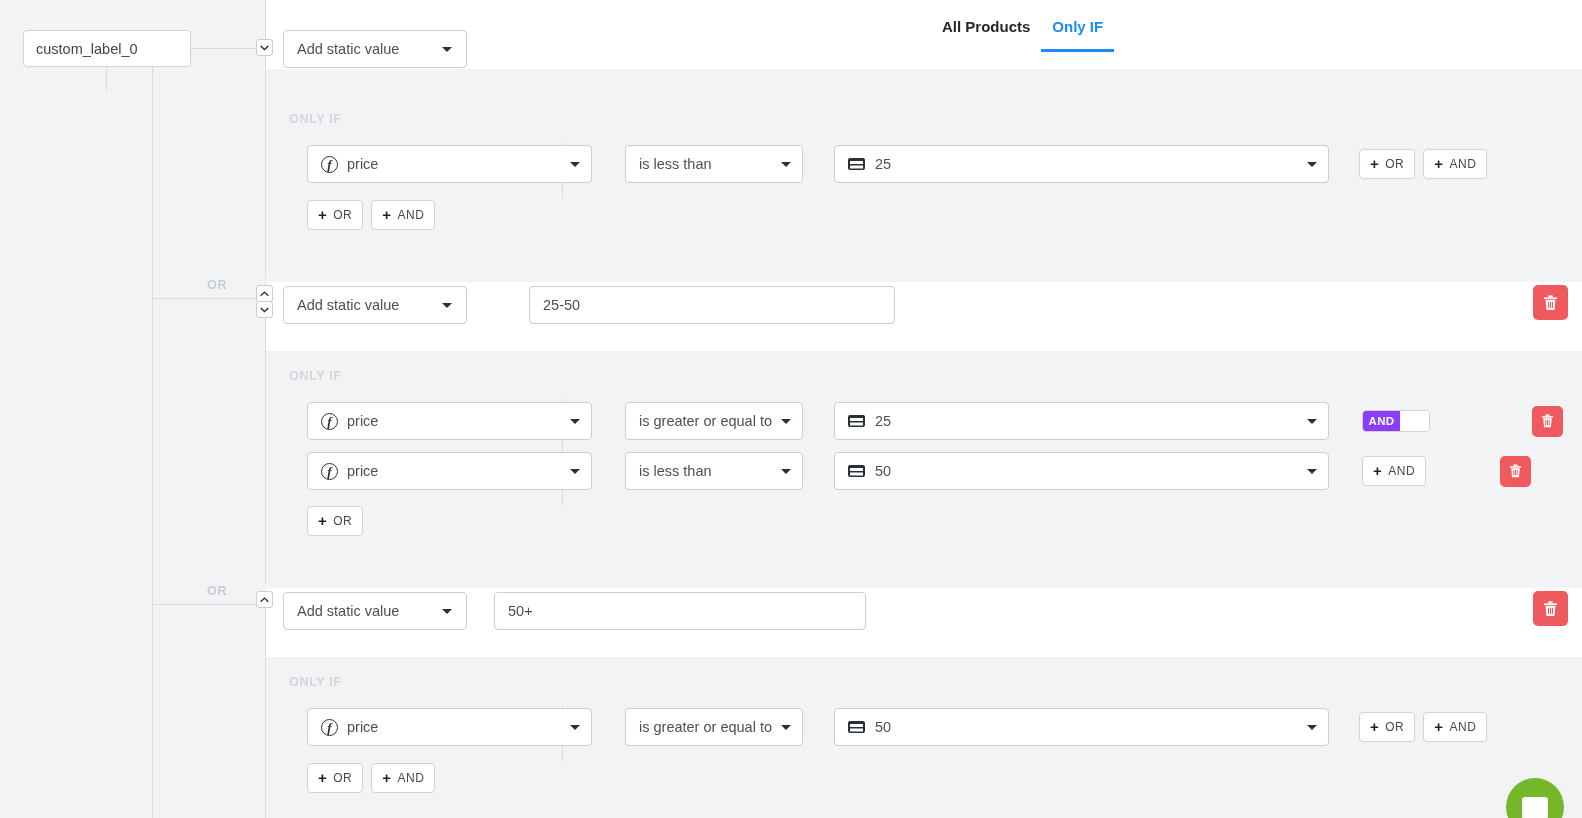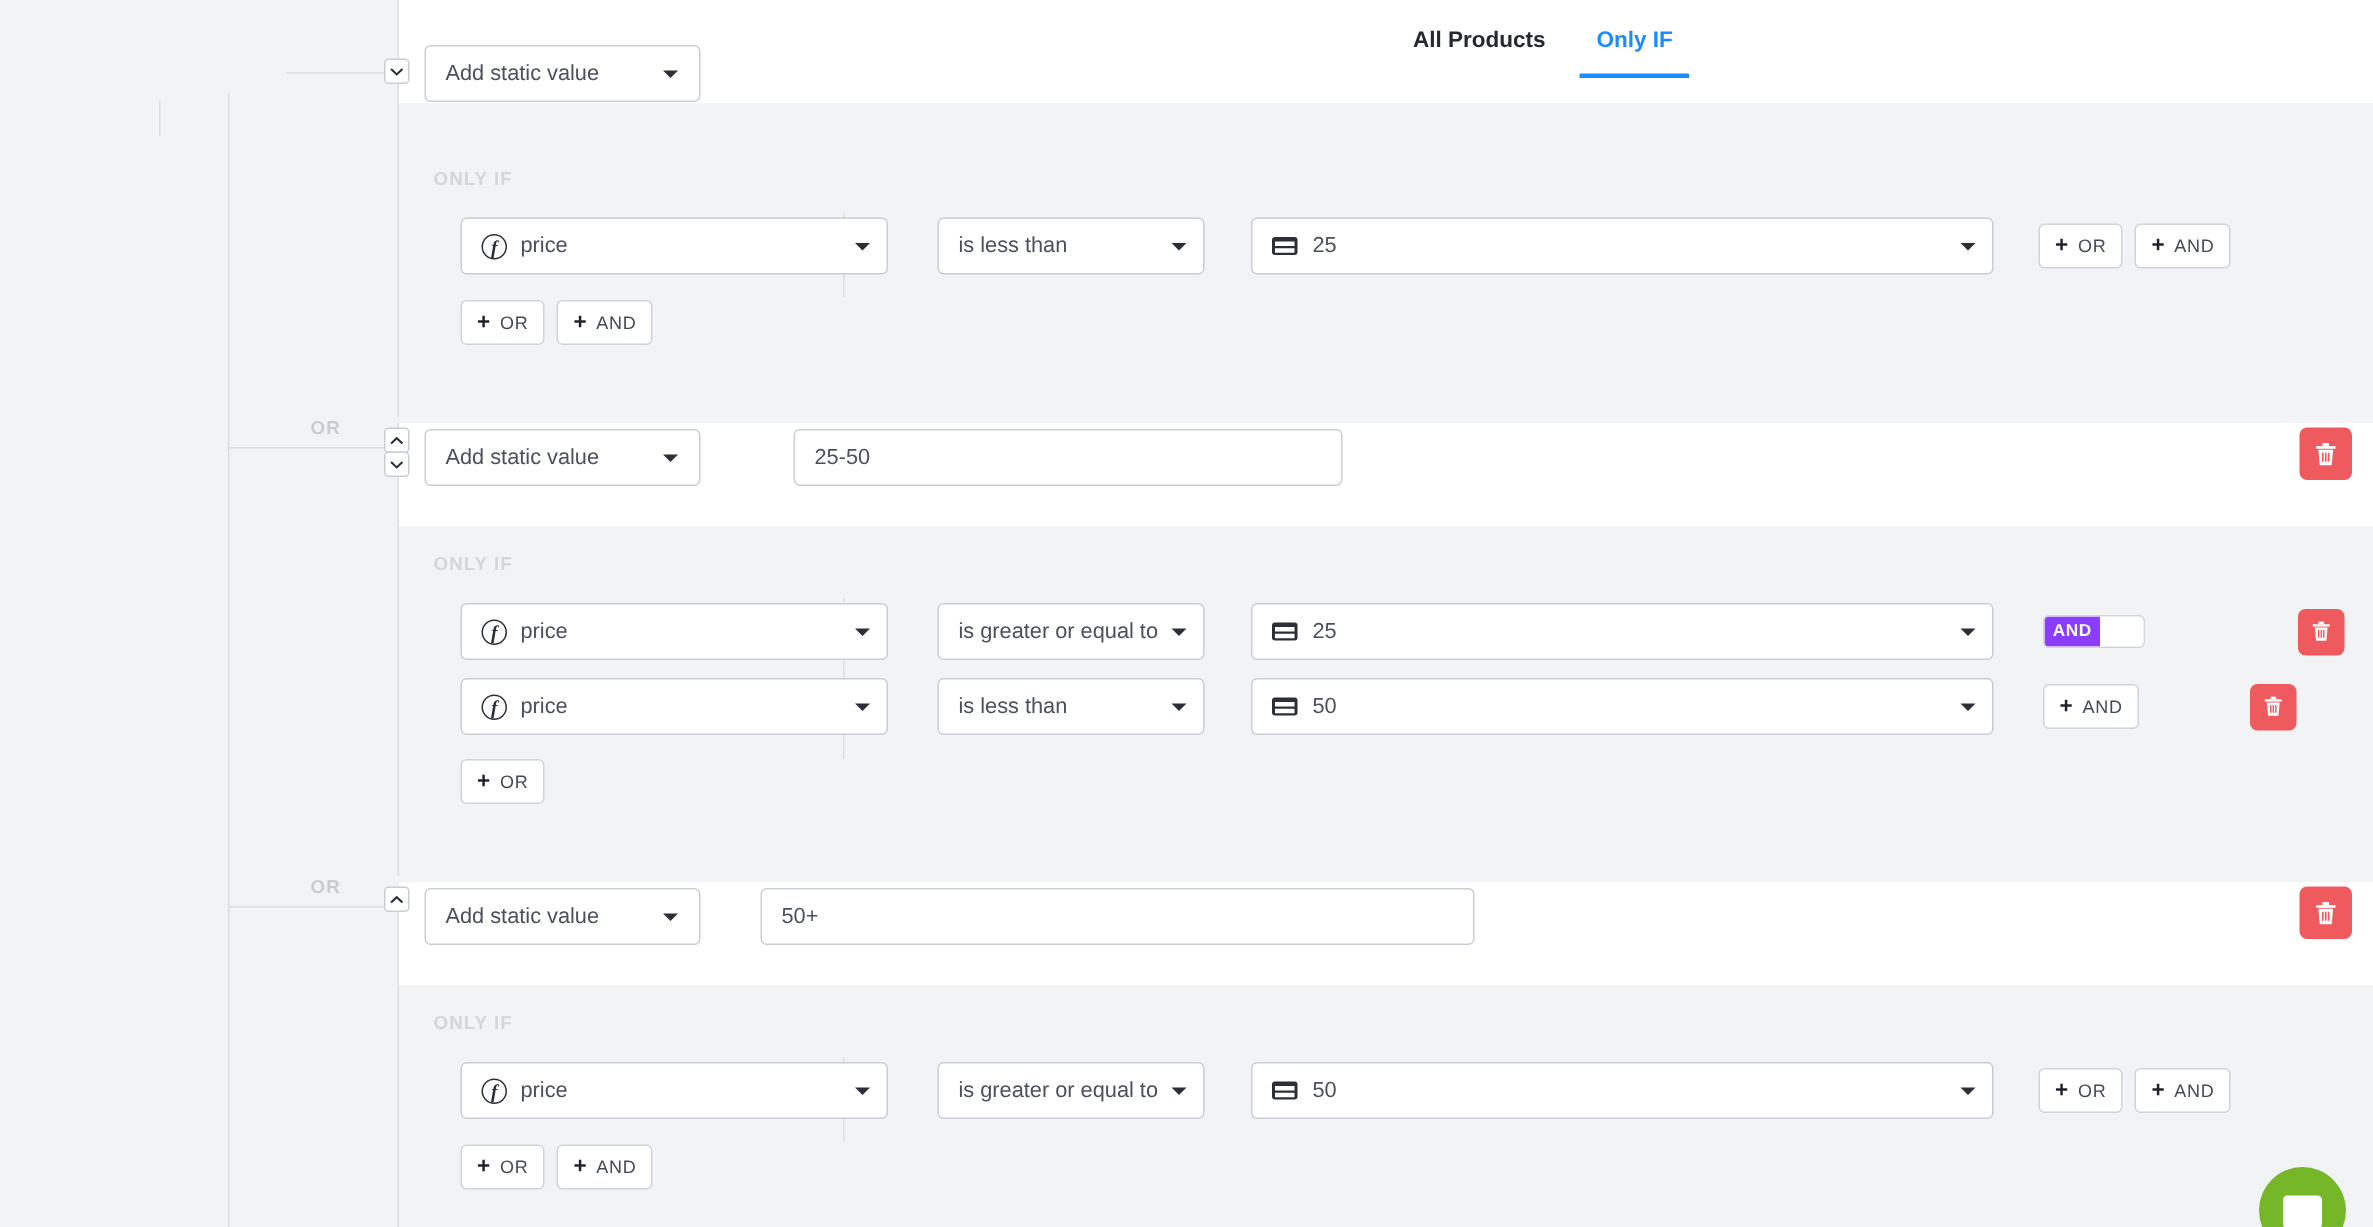--- a/index.html
+++ b/index.html
@@ -150,21 +150,21 @@
   .kbd::before {
     content: "";
     position: absolute;
     left: 2px; top: 2.5px;
     width: 13px; height: 3px;
     background: #fff;
     box-shadow: 0 4.5px 0 0 #fff;
   }
 
   
-  .tabs { display: flex; align-items: center; gap: 12px; }
+  .tabs { display: flex; align-items: center; }
   .tab {
     font-size: 15px;
     font-weight: bold;
     color: #24292f;
     padding: 14px 11px 17px;
     cursor: pointer;
     position: relative;
   }
   .tab.active { color: #1a8cff; }
   .tab.active::after {
@@ -305,20 +305,21 @@
 
   <div class="vline" style="left:152px; top:62px; height:756px;"></div>
   <div class="vline" style="left:265px; top:0px; height:278px;"></div>
   <div class="vline" style="left:265px; top:282px; height:302px;"></div>
   <div class="vline" style="left:265px; top:592px; height:226px;"></div>
   <div class="hline" style="left:191px; top:48px; width:65px;"></div>
   <div class="vline" style="left:106px; top:67px; height:24px;"></div>
   <div class="hline" style="left:152px; top:298px; width:104px;"></div>
   <div class="hline" style="left:152px; top:604px; width:104px;"></div>
 
+  <input class="label-input" value="custom_label_0" placeholder="Label name" style="">
 
   <div class="grp-header short" style="top:0px;">
     <div class="sel big" style="position:absolute; left:17px; top:30px; width:184px;">
       <span>Add static value</span>
       <span class="caret"></span>
     </div>
 
     <div class="tabs" style="position:absolute; left:665px; top:4px;">
       <div class="tab">
         <span>All Products</span>
@@ -489,21 +490,21 @@
     </div>
   </div>
 
   <div class="or-conn" style="left:207px; top:584px;">OR</div>
 
   <div class="grp-header short" style="top:588px;">
     <div class="sel big" style="position:absolute; left:17px; top:4px; width:184px;">
       <span>Add static value</span>
       <span class="caret"></span>
     </div>
-    <div style="position:absolute; left:241px; top:4px; width:476px;">
+    <div style="position:absolute; left:228px; top:4px; width:372px;">
       <input class="txt" value="50+" style="">
     </div>
     <button class="btn-trash lg" style="position:absolute; right:14px; top:3px;">
       <svg width="15" height="16" viewBox="0 0 15 16">
         <rect x="1" y="2.4" width="13" height="1.8" fill="#fff"></rect>
         <rect x="5.3" y="0.4" width="4.4" height="2" fill="#fff"></rect>
         <path d="M2.6 4.9h9.8l-0.9 10.2H3.5z" fill="#fff"></path>
         <rect x="5" y="6.8" width="1.1" height="6" fill="#ef5a5f"></rect>
         <rect x="6.95" y="6.8" width="1.1" height="6" fill="#ef5a5f"></rect>
         <rect x="8.9" y="6.8" width="1.1" height="6" fill="#ef5a5f"></rect>

